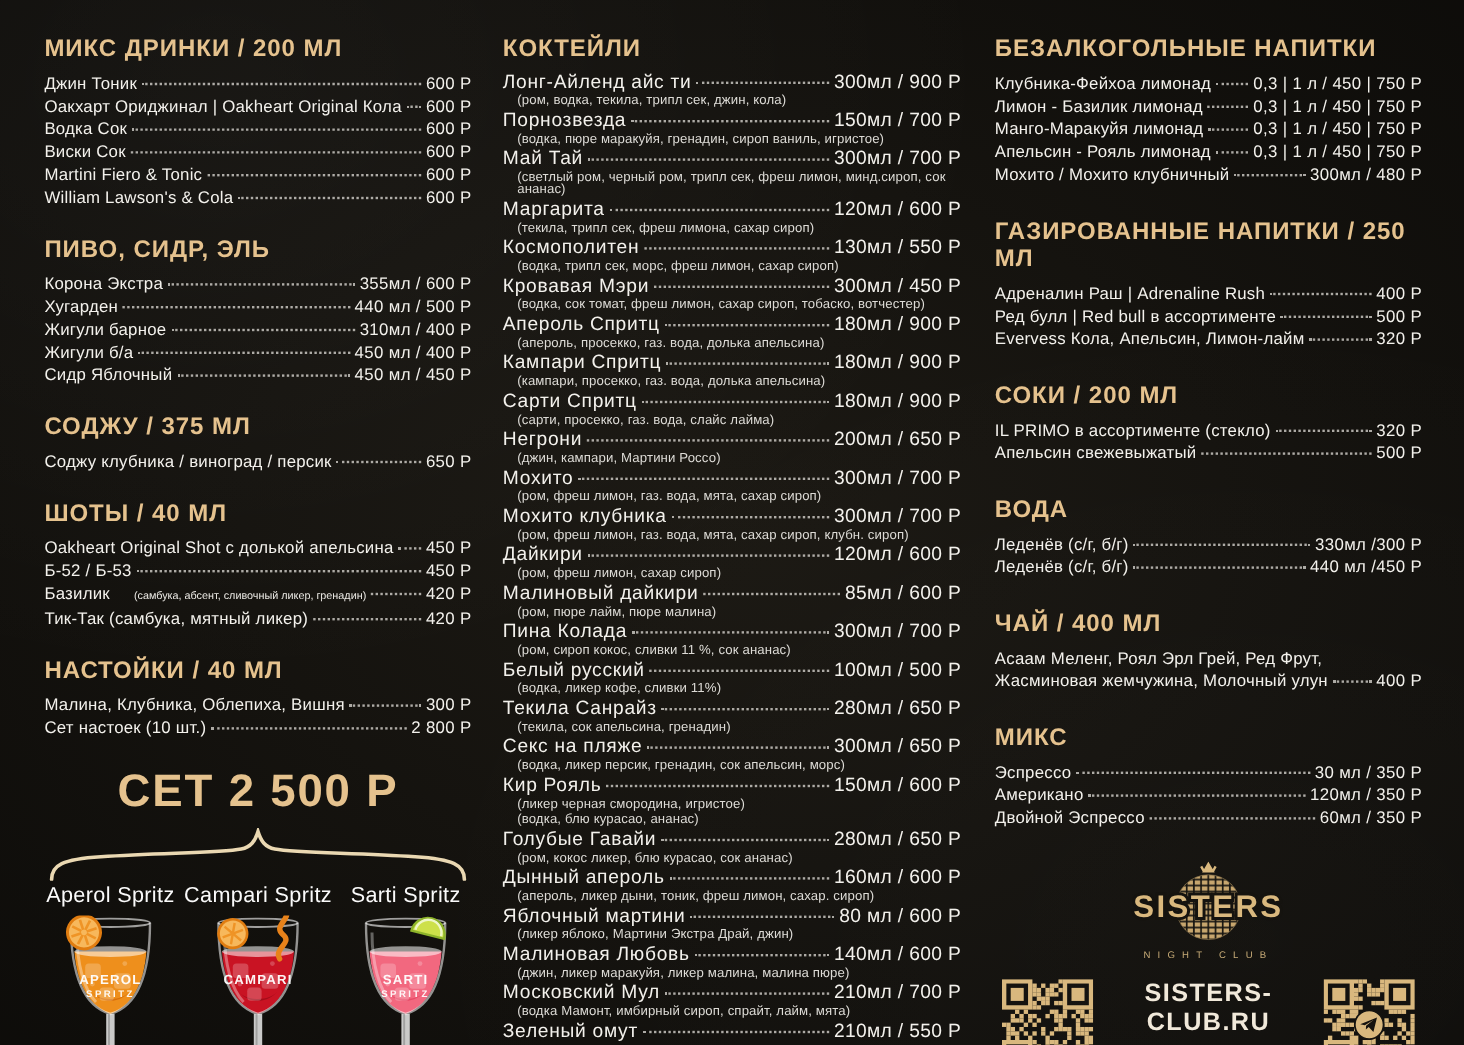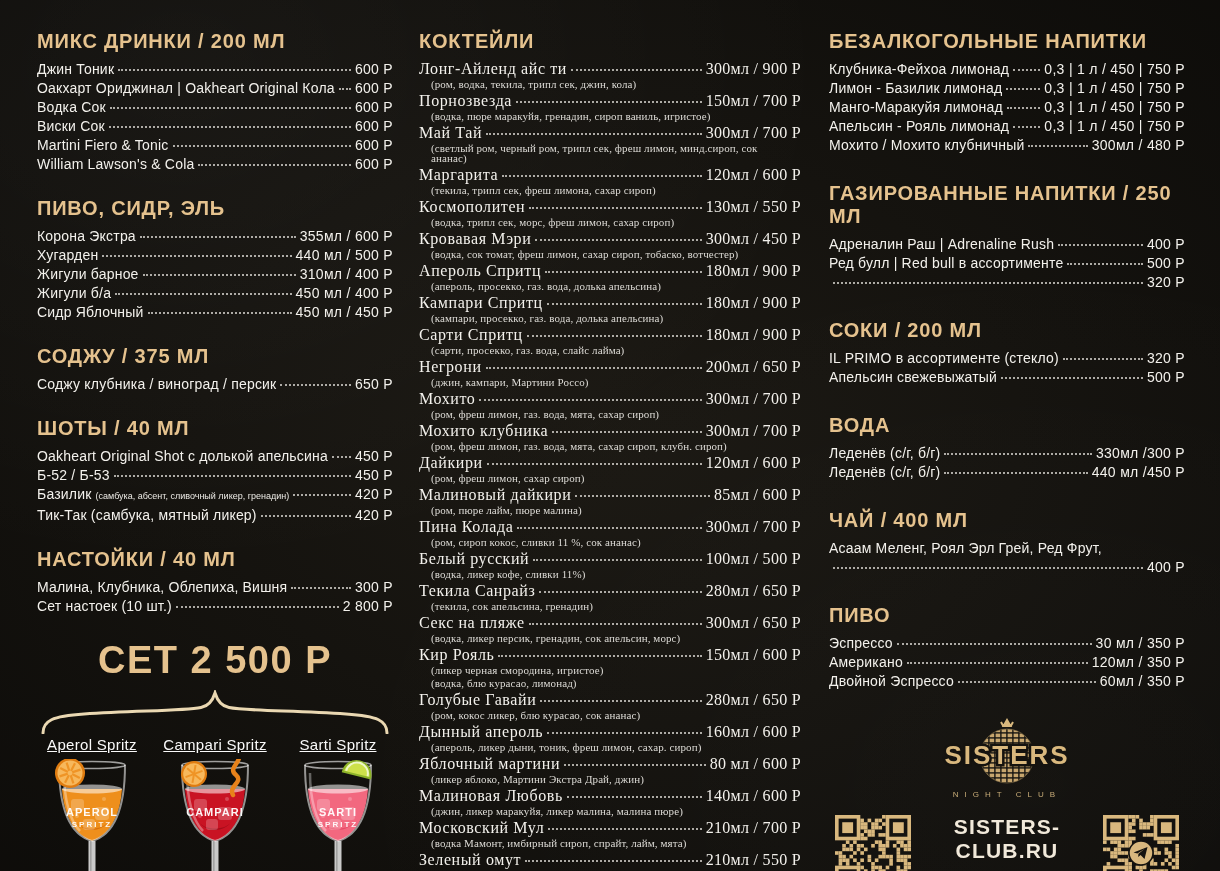--- a/index.html
+++ b/index.html
@@ -22,40 +22,40 @@
 
   .section{margin-bottom:23px;}
   .col-right .section{margin-bottom:27px;}
   .col-mid .section{margin-bottom:0;}
   .section-title{
     font-size:20px;font-weight:bold;color:#e5c28e;
     letter-spacing:.8px;margin:0 0 7px 0;line-height:23px;
   }
   .row{display:flex;align-items:baseline;font-size:14px;line-height:19px;}
   .row .name{white-space:nowrap;letter-spacing:.2px;}
-  .row .inote{font-size:9px;white-space:nowrap;margin-left:4px;color:#eceae5;text-align:center;}
+  .row .inote{font-size:9px;white-space:nowrap;margin-left:20px;color:#eceae5;text-align:center;}
   .row .leader{
     flex:1 1 auto;min-width:8px;margin:0 4px;
     border-bottom:2px dotted rgba(238,235,229,.7);
     transform:translateY(-3px);
   }
   .row .price{white-space:nowrap;letter-spacing:.3px;}
 
-  .m-item{margin-bottom:3px;font-family:Liberation Serif, serif;}
+  .m-item{margin-bottom:3px;}
   .m-item .row{font-size:16px;line-height:18px;}
   .m-item .row .name{letter-spacing:.6px;}
   .m-item .note{font-size:11px;line-height:10px;margin:1px 12px 2px;color:#dddbd6;letter-spacing:.1px;}
 
   
   .set-block{margin-top:18px;text-align:center;}
   .set-title{font-size:38px;font-weight:bold;color:#e5c28e;letter-spacing:1.5px;}
   .set-bracket{display:block;margin:8px auto 2px;}
   .set-units{display:flex;justify-content:space-between;margin-top:2px;}
   .glass-unit{width:110px;display:flex;flex-direction:column;align-items:center;}
-  .glass-label{font-size:15px;color:#fafafa;letter-spacing:.3px;margin-bottom:6px;white-space:nowrap;text-decoration:underline;}
+  .glass-label{font-size:18px;color:#fafafa;letter-spacing:.3px;margin-bottom:6px;white-space:nowrap;}
   .glass-svg{display:block;}
 
   
   .footer{margin-top:4px;}
   .logo-wrap{text-align:center;}
   .logo-sub{font-size:8px;letter-spacing:6px;color:#c7ab77;margin-top:2px;text-align:center;}
   .qr-row{display:flex;align-items:center;justify-content:space-between;margin-top:16px;padding:0 6px;}
   .contact-block{text-align:center;color:#f1e9da;}
   .contact-site{font-size:21px;font-weight:bold;letter-spacing:1.2px;}
   .contact-phone{font-size:19px;font-weight:bold;letter-spacing:1.2px;margin-top:6px;}
@@ -428,21 +428,21 @@
           </div>
           <div class="m-item">
             <div class="row">
               <span class="name">Кир Рояль</span>
               <span class="leader"></span>
               <span class="price">150мл / 600 Р</span>
             </div>
             <div class="note">(ликер черная смородина, игристое)</div>
           </div>
           <div class="m-item">
-            <div class="note">(водка, блю курасао, лимонад)</div>
+            <div class="note">(водка, блю курасао, ананас)</div>
           </div>
           <div class="m-item">
             <div class="row">
               <span class="name">Голубые Гавайи</span>
               <span class="leader"></span>
               <span class="price">280мл / 650 Р</span>
             </div>
             <div class="note">(ром, кокос ликер, блю курасао, сок ананас)</div>
           </div>
           <div class="m-item">
@@ -524,20 +524,21 @@
             <span class="name">Адреналин Раш | Adrenaline Rush</span>
             <span class="leader"></span>
             <span class="price">400 Р</span>
           </div>
           <div class="row">
             <span class="name">Ред булл | Red bull в ассортименте</span>
             <span class="leader"></span>
             <span class="price">500 Р</span>
           </div>
           <div class="row">
+            <span class="name">Evervess Кола, Апельсин, Лимон-лайм</span>
             <span class="leader"></span>
             <span class="price">320 Р</span>
           </div>
         </div>
         <div class="section">
           <div class="section-title">СОКИ / 200 МЛ</div>
           <div class="row">
             <span class="name">IL PRIMO в ассортименте (стекло)</span>
             <span class="leader"></span>
             <span class="price">320 Р</span>
@@ -560,26 +561,27 @@
             <span class="leader"></span>
             <span class="price">440 мл /450 Р</span>
           </div>
         </div>
         <div class="section">
           <div class="section-title">ЧАЙ / 400 МЛ</div>
           <div class="row">
             <span class="name">Асаам Меленг, Роял Эрл Грей, Ред Фрут,</span>
           </div>
           <div class="row">
+            <span class="name">Жасминовая жемчужина, Молочный улун</span>
             <span class="leader"></span>
             <span class="price">400 Р</span>
           </div>
         </div>
         <div class="section">
-          <div class="section-title">ПИВО</div>
+          <div class="section-title">МИКС</div>
           <div class="row">
             <span class="name">Эспрессо</span>
             <span class="leader"></span>
             <span class="price">30 мл / 350 Р</span>
           </div>
           <div class="row">
             <span class="name">Американо</span>
             <span class="leader"></span>
             <span class="price">120мл / 350 Р</span>
           </div>

